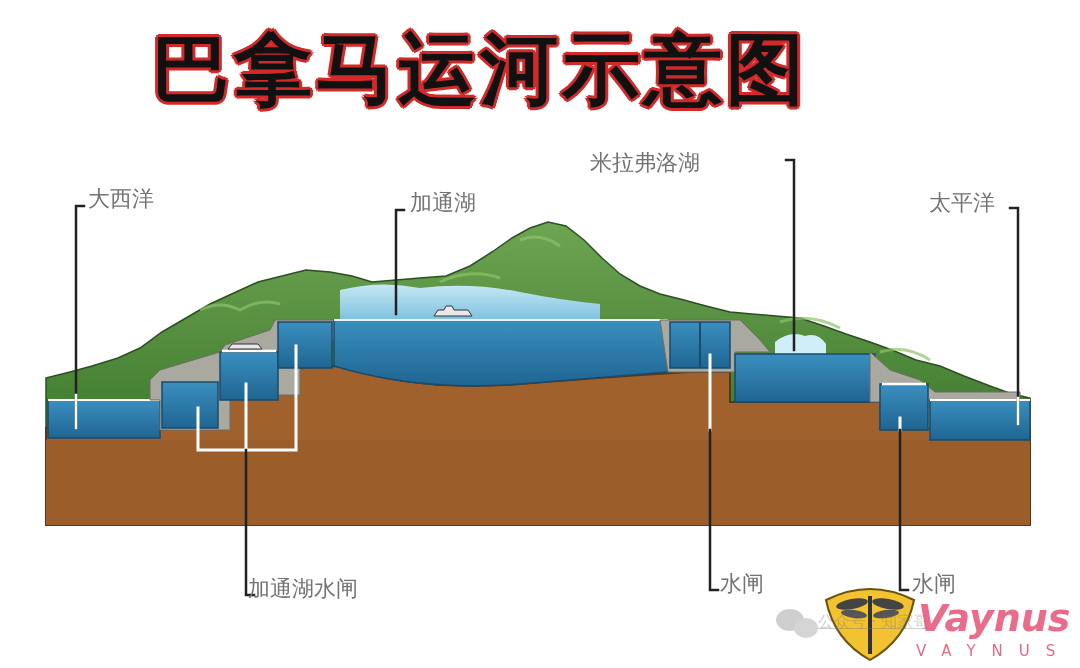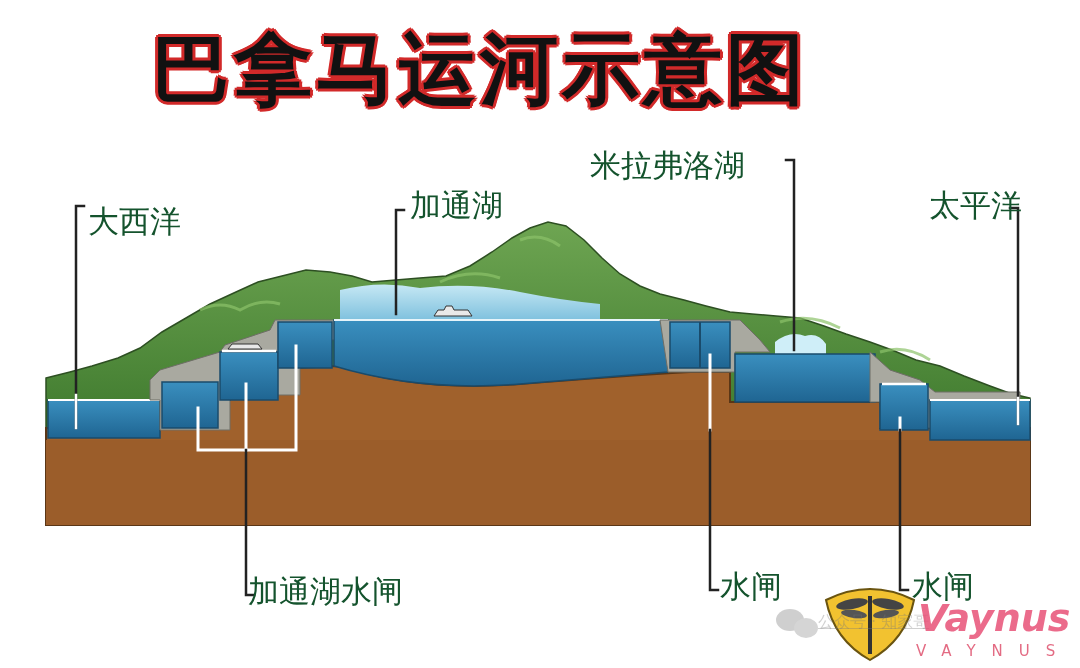--- a/index.html
+++ b/index.html
@@ -6,21 +6,21 @@
   body { width:1080px; height:668px; position:relative; overflow:hidden; font-family:"DejaVu Sans", sans-serif; }
   .title {
     position:absolute; left:0; top:18px; width:960px; text-align:center;
     font-family:"DejaVu Sans", sans-serif; font-weight:bold; font-size:78px; letter-spacing:4px;
     color:#111111;
     text-shadow: 2px 2px 0 #d22a2a, -2px -2px 0 #d22a2a, 2px -2px 0 #d22a2a, -2px 2px 0 #d22a2a,
                  3px 0 0 #d22a2a, -3px 0 0 #d22a2a, 0 3px 0 #d22a2a, 0 -3px 0 #d22a2a;
   }
   svg.scene { position:absolute; left:0; top:0; }
   .label {
-    position:absolute; font-family:Liberation Mono, monospace; font-size:31px; color:#14532d;
+    position:absolute; font-family:Liberation Sans, sans-serif; font-size:22px; color:#737373;
     white-space:nowrap; line-height:1;
   }
   .wm-text { position:absolute; font-family:"DejaVu Sans", sans-serif; white-space:nowrap; }
 </style>
 </head>
 <body>
 
 <div class="title">巴拿马运河示意图</div>
 
 <svg class="scene" width="1080" height="668" viewBox="0 0 1080 668">
@@ -95,21 +95,21 @@
     <polyline points="246,450 246,595 254,595" stroke="#222" stroke-width="2.5"></polyline>
 
     <line x1="710" y1="355" x2="710" y2="430" stroke="#fff" stroke-width="3"></line>
     <polyline points="710,430 710,590 718,590" stroke="#222" stroke-width="2.5"></polyline>
 
     <line x1="900" y1="418" x2="900" y2="430" stroke="#fff" stroke-width="3"></line>
     <polyline points="900,430 900,590 908,590" stroke="#222" stroke-width="2.5"></polyline>
   </g>
 </svg>
 
-<div class="label" style="left:88px; top:188px;margin-top:20px;">大西洋</div>
+<div class="label" style="left:88px; top:188px;">大西洋</div>
 <div class="label" style="left:410px; top:192px;">加通湖</div>
 <div class="label" style="left:590px; top:152px;">米拉弗洛湖</div>
 <div class="label" style="left:896px; top:192px;margin-left:33px;">太平洋</div>
 <div class="label" style="left:248px; top:578px;">加通湖水闸</div>
 <div class="label" style="left:720px; top:573px;">水闸</div>
 <div class="label" style="left:912px; top:573px;">水闸</div>
 
 <svg style="position:absolute; left:0; top:0;" width="1080" height="668">
   <g opacity="0.35">
     <ellipse cx="790" cy="620" rx="14" ry="11" fill="#777"></ellipse>

